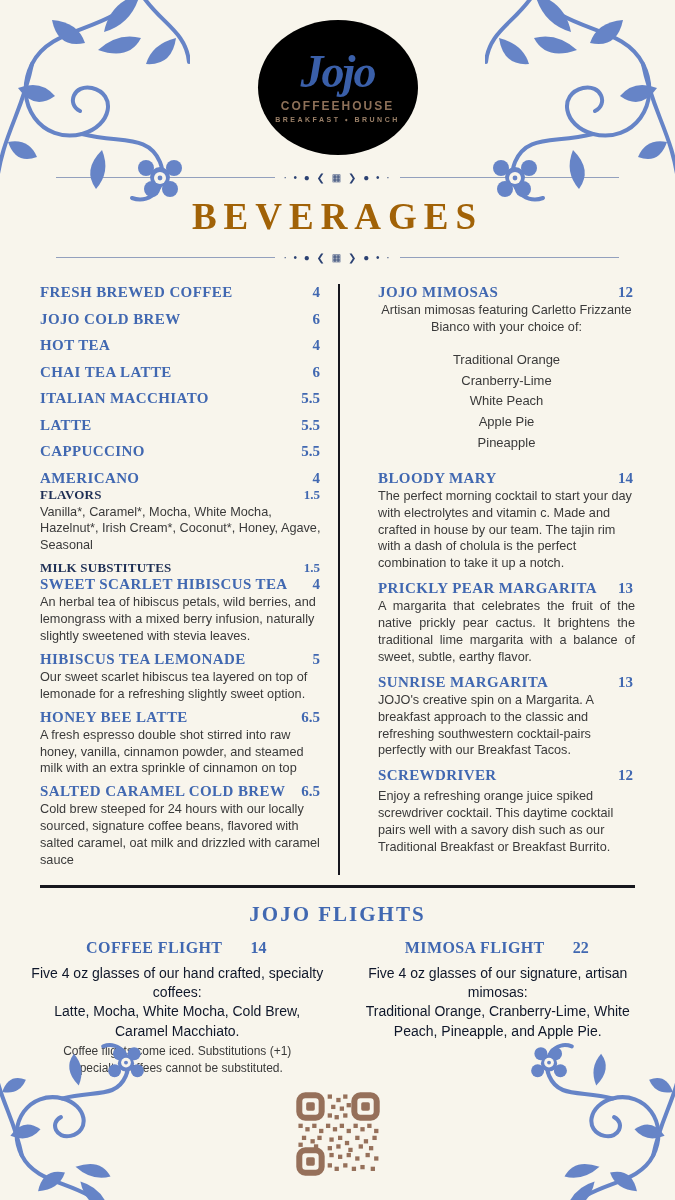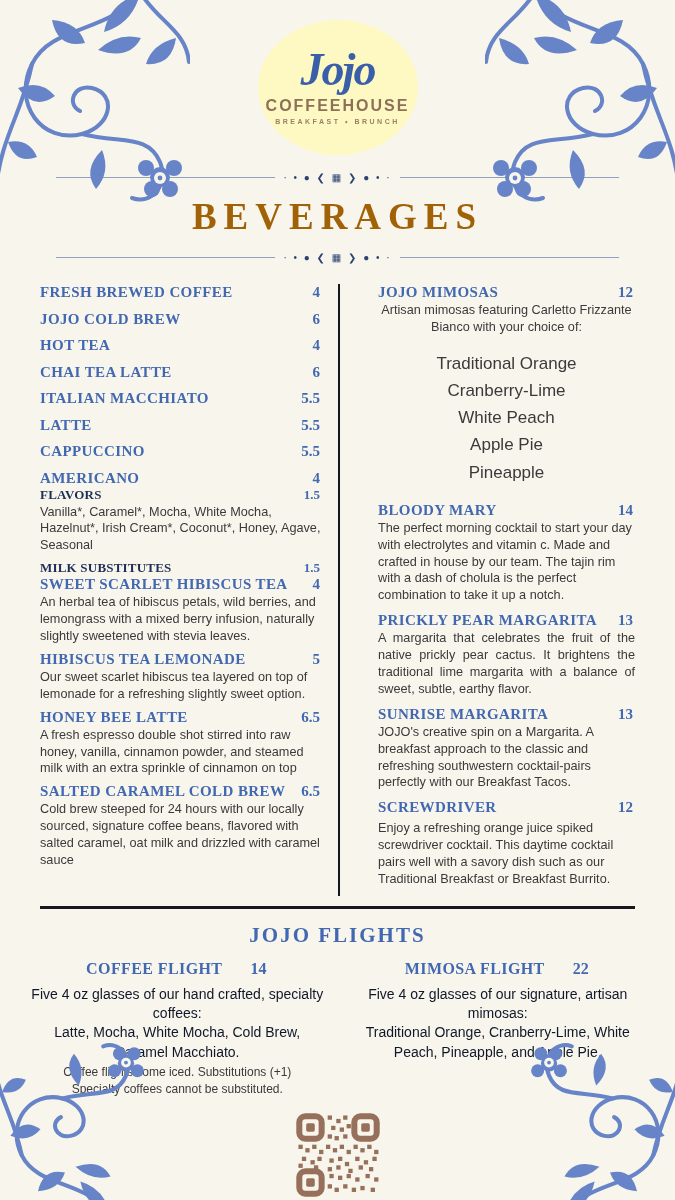--- a/index.html
+++ b/index.html
@@ -12,29 +12,29 @@
   
   .orn{ position:absolute; pointer-events:none; }
   .orn-tl{ top:-8px; left:-10px; }
   .orn-tr{ top:-8px; right:-10px; transform:scaleX(-1); }
   .orn-bl{ bottom:-14px; left:-16px; transform:scaleY(-1); width:170px; height:175px; }
   .orn-br{ bottom:-14px; right:-16px; transform:scale(-1,-1); width:170px; height:175px; }
   
   .logo-wrap{ padding-top:20px; display:flex; justify-content:center; }
   .logo-circle{
     width:160px; height:135px; border-radius:50%;
-    background:#fef9c3; display:flex; flex-direction:column;
+    background:#000000; display:flex; flex-direction:column;
     align-items:center; justify-content:center; text-align:right;
   }
   .logo-script{
     font-family:"Liberation Serif", serif; font-style:italic; font-weight:700;
     font-size:46px; color:#3a5fa9; line-height:.9; letter-spacing:-2px;
   }
   .logo-sub{
-    margin-top:6px; font-size:16px; font-weight:700; letter-spacing:2px;
+    margin-top:6px; font-size:12px; font-weight:700; letter-spacing:2px;
     color:#8d7058;
   }
   .logo-tag{
     margin-top:3px; font-size:7px; font-weight:700; letter-spacing:2.5px;
     color:#9b8068;
   }
   
   .orn-divider{
     display:flex; align-items:center; margin:0 56px; height:18px;
   }
@@ -70,21 +70,21 @@
   .simple{ margin-bottom:9.5px; }
   .sub .item-name{ font-size:13px; color:#1e2f55; letter-spacing:.2px; }
   .sub .item-price{ font-size:13px; color:#4168b1; }
   .item-desc{
     font-size:12.7px; color:#3a3a3a; line-height:1.33; margin:1px 0 6px;
   }
   .right-item{ margin-bottom:8px; }
   .desc-center{ text-align:center; }
   .desc-justify{ text-align:justify; }
   .mimosa-options{ text-align:center; margin:14px 0 16px; }
-  .mimosa-options div{ font-size:17px; color:#3a3a3a; line-height:1.6; }
+  .mimosa-options div{ font-size:13px; color:#3a3a3a; line-height:1.6; }
   
   .rule{ height:3px; background:#17171d; margin:10px 40px 0; }
   .flights-title{
     font-family:"Liberation Serif", serif; font-weight:700;
     font-size:21px; letter-spacing:2px; color:#4168b1;
     text-align:center; margin:14px 0 12px;
   }
   .flight-grid{
     display:grid; grid-template-columns:1fr 1fr; padding:0 30px; column-gap:26px;
   }

